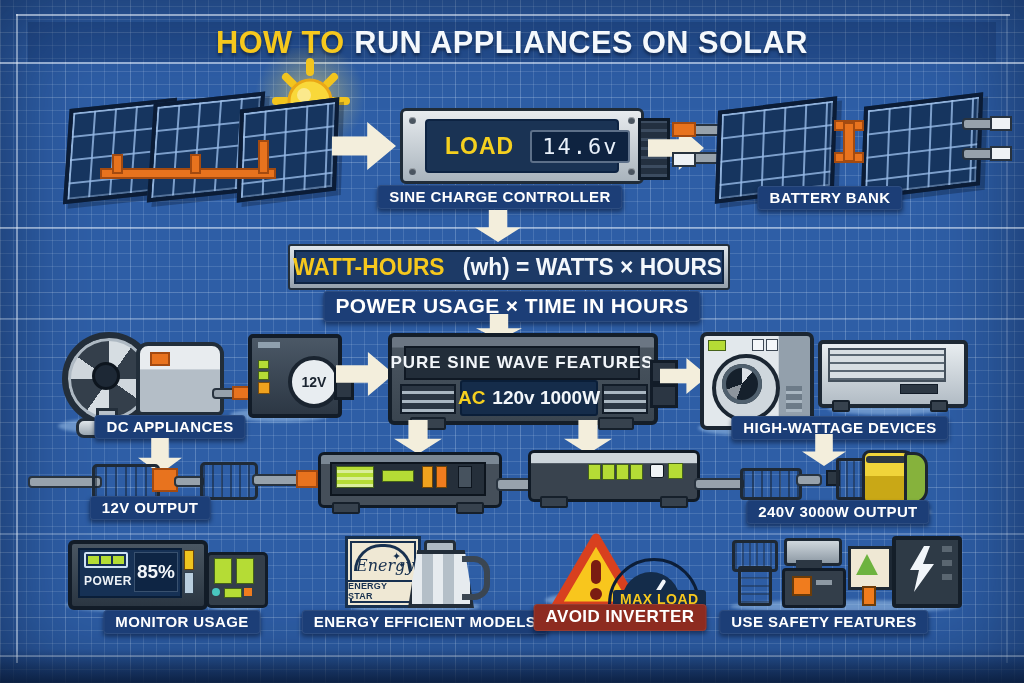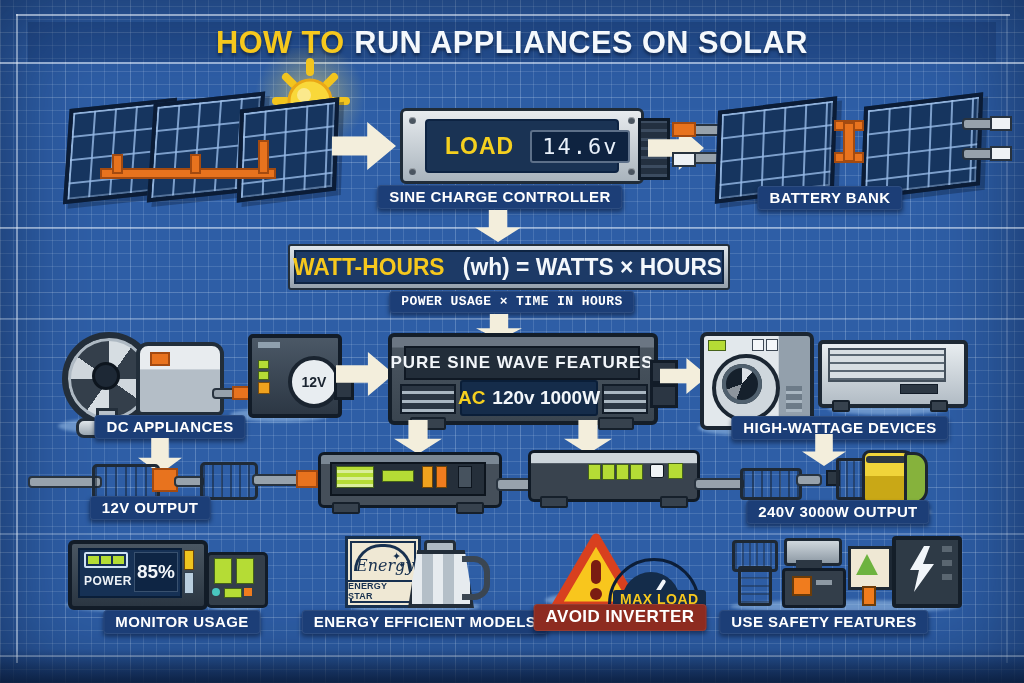--- a/index.html
+++ b/index.html
@@ -133,21 +133,21 @@
   <div class="plate" style="left:830px;top:186px;">BATTERY BANK</div>
 
   <div class="arrow d" style="left:475px;top:210px;width:46px;height:32px;"></div>
 
   <div class="abs" style="left:288px;top:244px;width:442px;height:46px;background:linear-gradient(180deg,#dfe5ea,#95a1ac);border:2px solid #232f3b;border-radius:3px;padding:4px;box-sizing:border-box;">
     <div style="width:100%;height:100%;background:#1d3a66;border:2px solid #0e2442;box-sizing:border-box;display:flex;align-items:center;justify-content:center;white-space:nowrap;">
       <span style="color:#f6c81d;font-weight:bold;font-size:24px;transform:scaleX(.95);">WATT-HOURS</span>
       <span style="color:#f4f8fc;font-weight:bold;font-size:24px;margin-left:8px;transform:scaleX(.95);">(wh) = WATTS × HOURS</span>
     </div>
   </div>
-  <div class="plate" style="left:512px;top:291px;font-size:13px;font-family:Liberation Mono, monospace;">POWER USAGE × TIME IN HOURS</div>
+  <div class="plate" style="left:512px;top:291px;font-size:21px;">POWER USAGE × TIME IN HOURS</div>
   <div class="arrow d" style="left:476px;top:314px;width:46px;height:26px;"></div>
 
   <div class="gshadow" style="left:58px;top:418px;width:115px;height:16px;"></div>
   <div class="gshadow" style="left:230px;top:408px;width:100px;height:14px;"></div>
 
   <div>
     <div class="abs" style="left:62px;top:332px;width:82px;height:82px;border-radius:50%;border:6px solid #232e3a;background:conic-gradient(#d6dde2 0 35deg,#343f4b 35deg 90deg,#cfd6dc 90deg 125deg,#343f4b 125deg 180deg,#d6dde2 180deg 215deg,#343f4b 215deg 270deg,#cfd6dc 270deg 305deg,#343f4b 305deg 360deg);box-shadow:inset 0 0 0 3px #aeb9c3;"></div>
     <div class="abs" style="left:92px;top:362px;width:22px;height:22px;border-radius:50%;background:#1d2835;border:3px solid #0d151e;"></div>
     <div class="abs" style="left:96px;top:408px;width:16px;height:14px;background:#b9c2cb;border:3px solid #232e3a;"></div>
     <div class="abs" style="left:76px;top:418px;width:58px;height:14px;background:linear-gradient(#dfe5ea,#9aa6b1);border:3px solid #232e3a;border-radius:8px;"></div>

